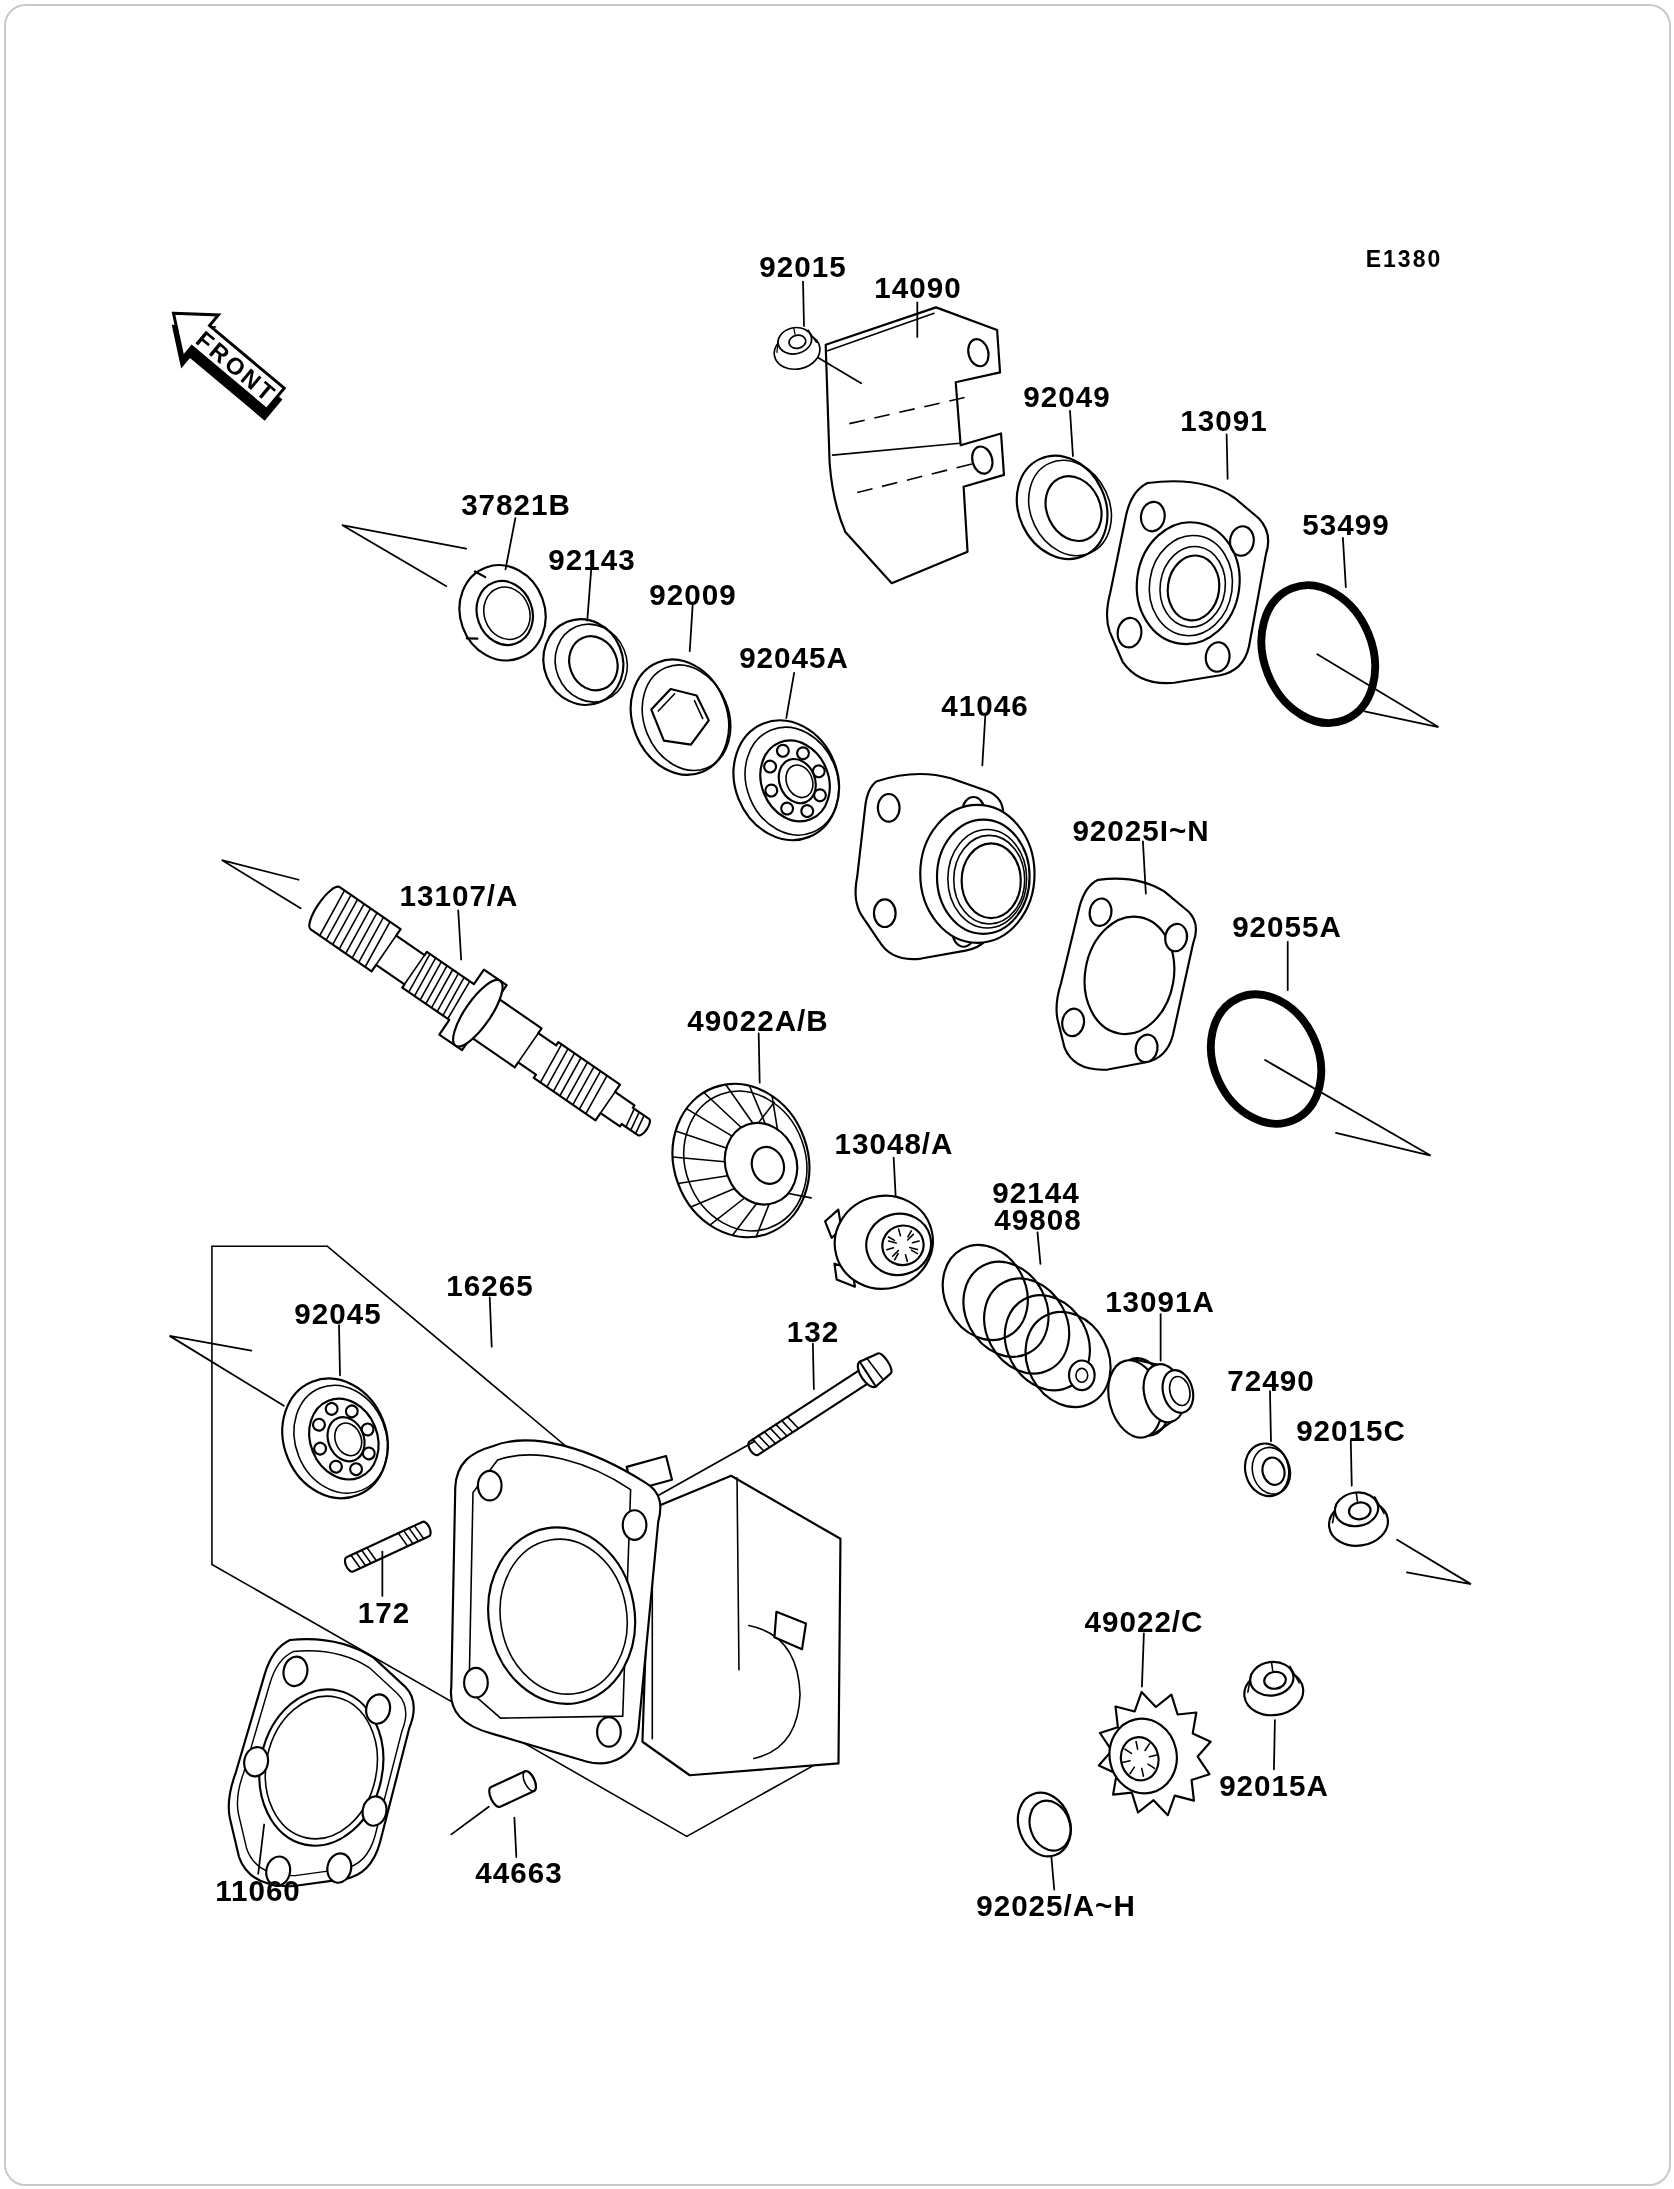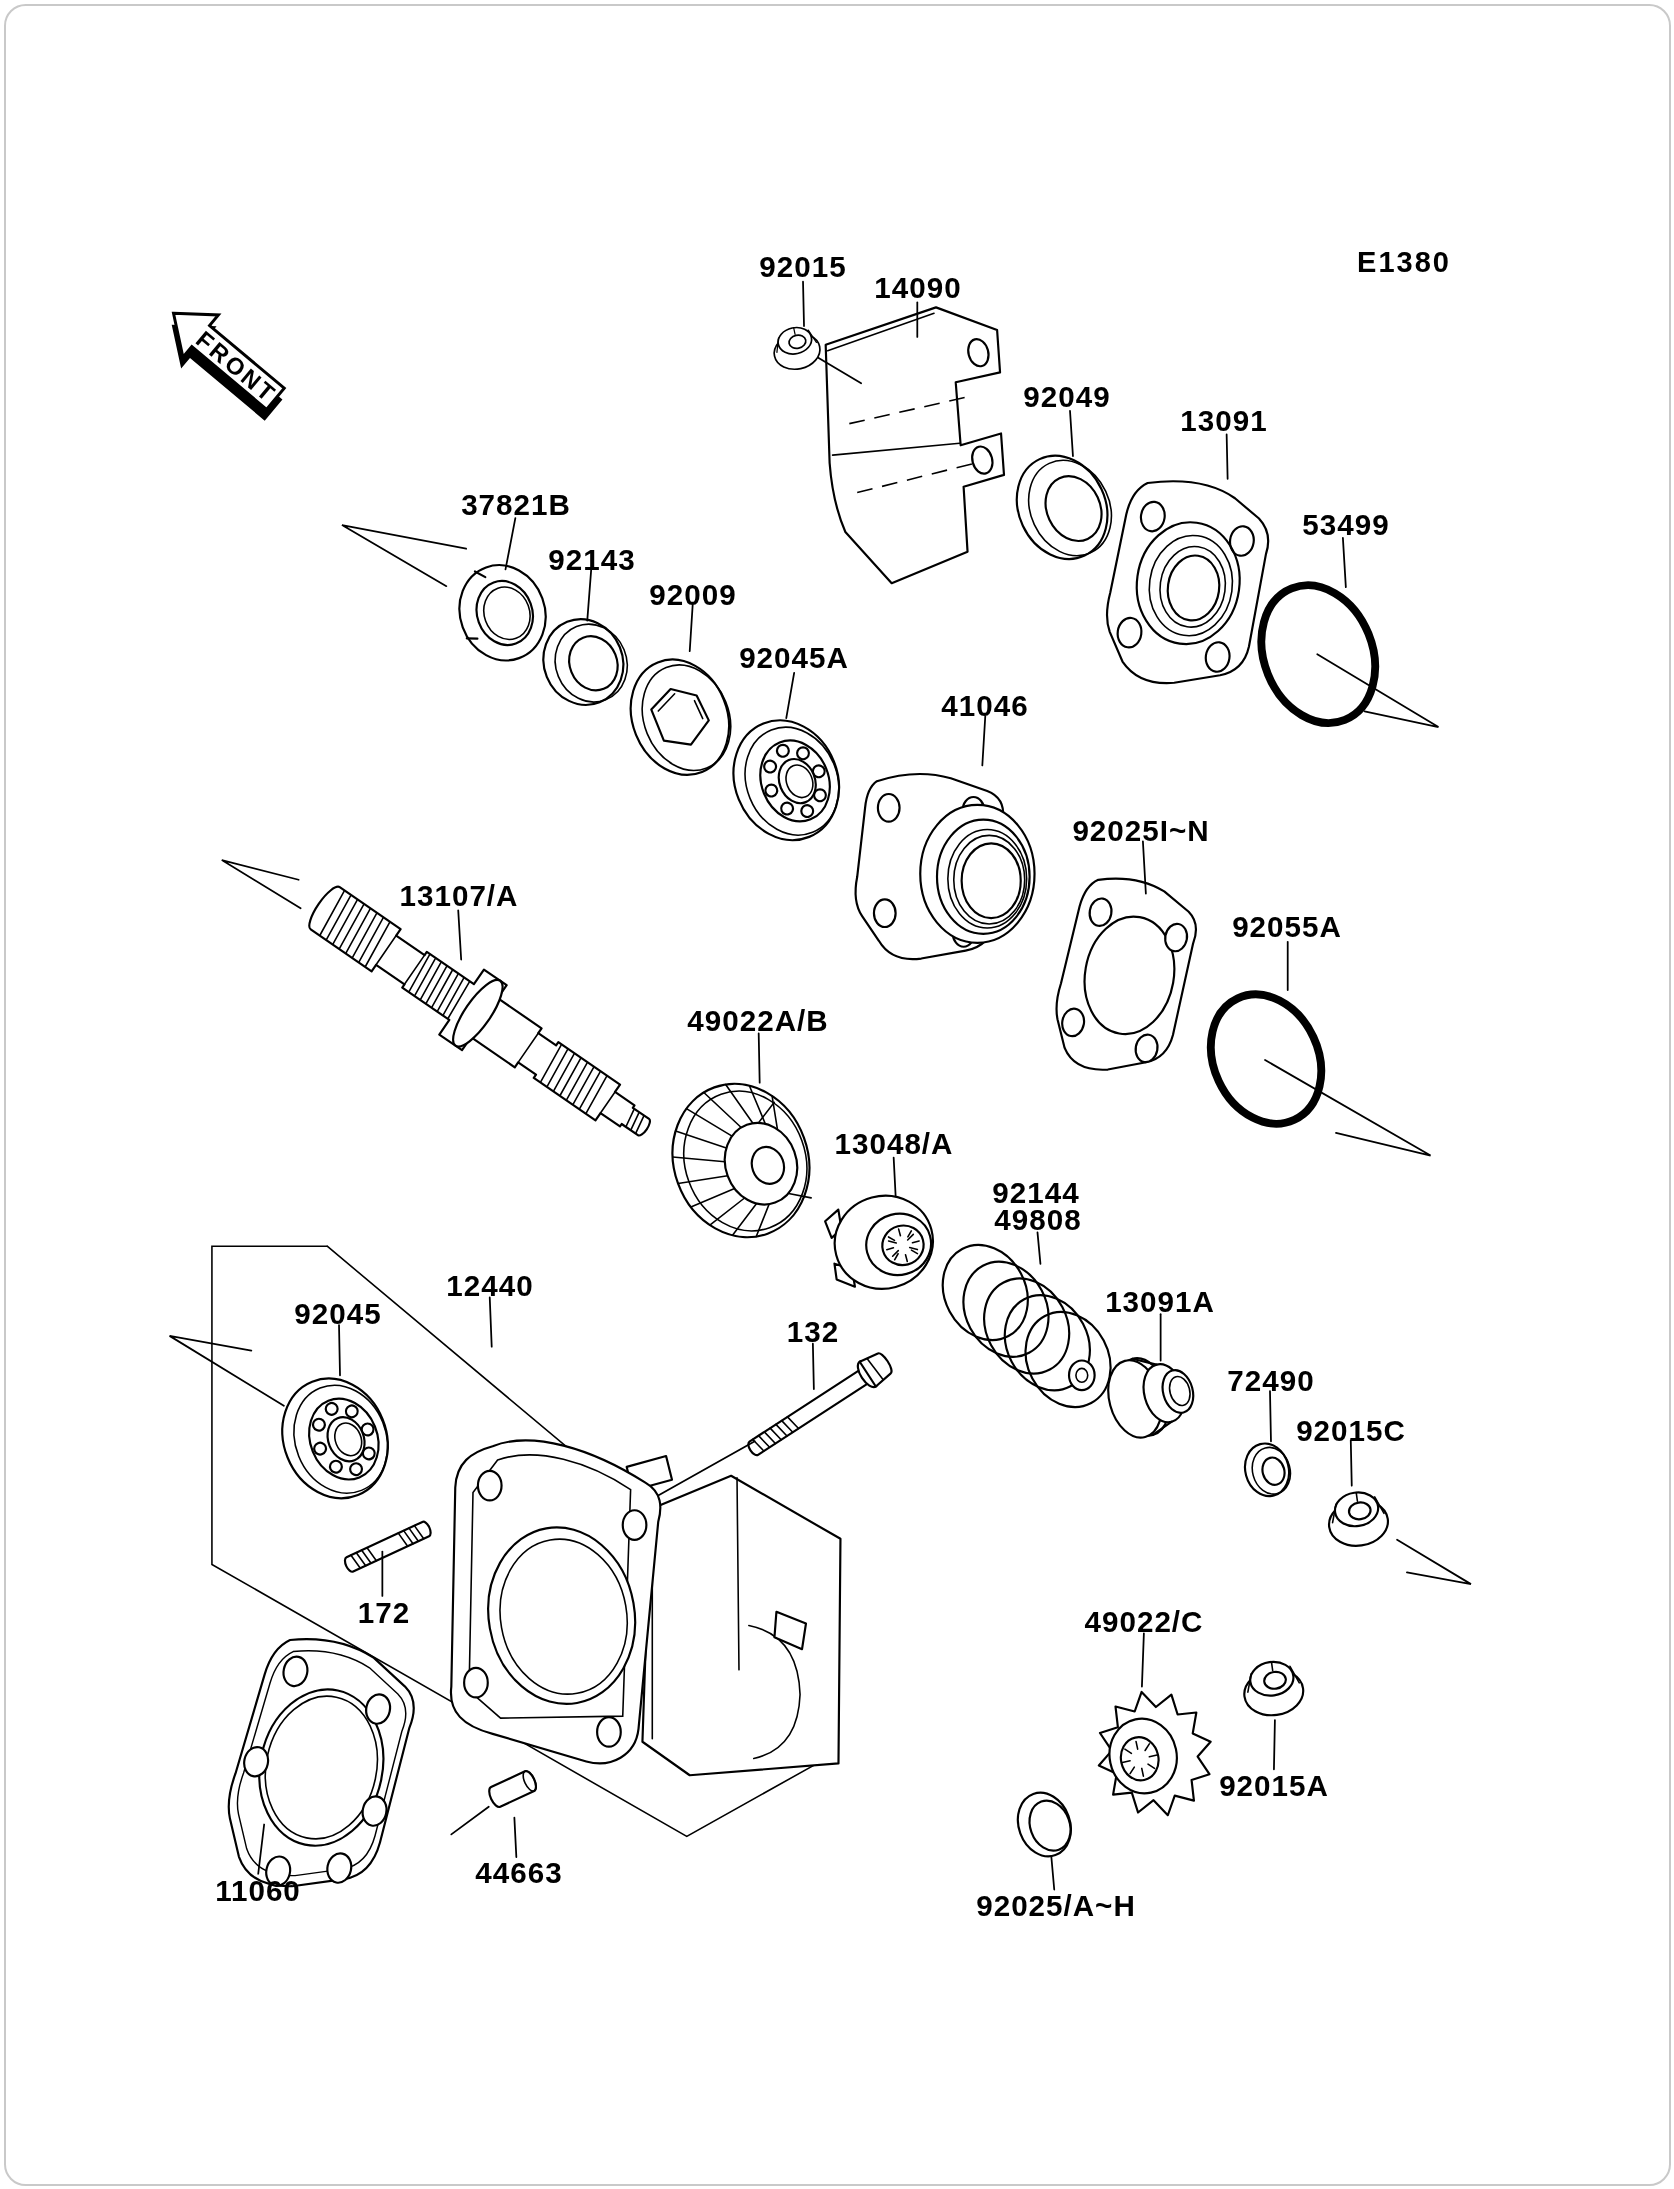--- a/index.html
+++ b/index.html
@@ -3,21 +3,21 @@
 <meta charset="utf-8">
 <style>
   html,body{margin:0;padding:0;background:#ffffff;}
   .canvas{position:relative;width:1675px;height:2190px;background:#ffffff;overflow:hidden;
           font-family:"Liberation Sans",sans-serif;}
   .frame{position:absolute;left:3.9px;top:3.9px;right:3.9px;bottom:3.9px;border:2px solid #c9c9c9;
          border-radius:21.7px;pointer-events:none;}
   svg{position:absolute;left:0;top:0;}
   .lbl{position:absolute;transform:translateX(-50%);font-weight:700;font-size:29.6px;
        letter-spacing:1px;color:#000;white-space:nowrap;line-height:1;}
-  .code{font-size:29px;letter-spacing:2px;}
+  .code{font-size:23px;letter-spacing:2px;}
   .s{stroke:#000;fill:none;stroke-width:2.2;stroke-linecap:round;stroke-linejoin:round;}
   .sw{stroke:#000;fill:#fff;stroke-width:2.2;stroke-linejoin:round;}
   .thin{stroke:#000;fill:none;stroke-width:1.6;stroke-linecap:round;}
   .oring{stroke:#000;fill:none;stroke-width:8;}
   .dash{stroke:#000;fill:none;stroke-width:1.6;stroke-dasharray:16 10;}
   .ld{stroke:#000;stroke-width:1.8;fill:none;stroke-linecap:round;}
   .fronttxt{font-family:"Liberation Sans",sans-serif;font-weight:700;font-size:24px;letter-spacing:3px;fill:#000;}
 </style>
 </head>
 <body>
@@ -405,21 +405,21 @@
   <div class="lbl" style="left:1287px;top:912px">92055A</div>
   <div class="lbl" style="left:459px;top:881px">13107/A</div>
   <div class="lbl" style="left:758px;top:1006px">49022A/B</div>
   <div class="lbl" style="left:894px;top:1129px">13048/A</div>
   <div class="lbl" style="left:1036px;top:1178px">92144</div>
   <div class="lbl" style="left:1038px;top:1205px">49808</div>
   <div class="lbl" style="left:1160px;top:1287px">13091A</div>
   <div class="lbl" style="left:1271px;top:1366px">72490</div>
   <div class="lbl" style="left:1351px;top:1416px">92015C</div>
   <div class="lbl" style="left:338px;top:1299px">92045</div>
-  <div class="lbl" style="left:490px;top:1271px">12440</div>
+  <div class="lbl" style="left:490px;top:1271px">16265</div>
   <div class="lbl" style="left:813px;top:1317px">132</div>
   <div class="lbl" style="left:384px;top:1598px">172</div>
   <div class="lbl" style="left:258px;top:1876px">11060</div>
   <div class="lbl" style="left:519px;top:1858px">44663</div>
   <div class="lbl" style="left:1144px;top:1607px">49022/C</div>
   <div class="lbl" style="left:1274px;top:1771px">92015A</div>
   <div class="lbl" style="left:1056px;top:1891px">92025/A~H</div>
 
   <div class="lbl code" style="left:1404px;top:248px">E1380</div>
 </div>

